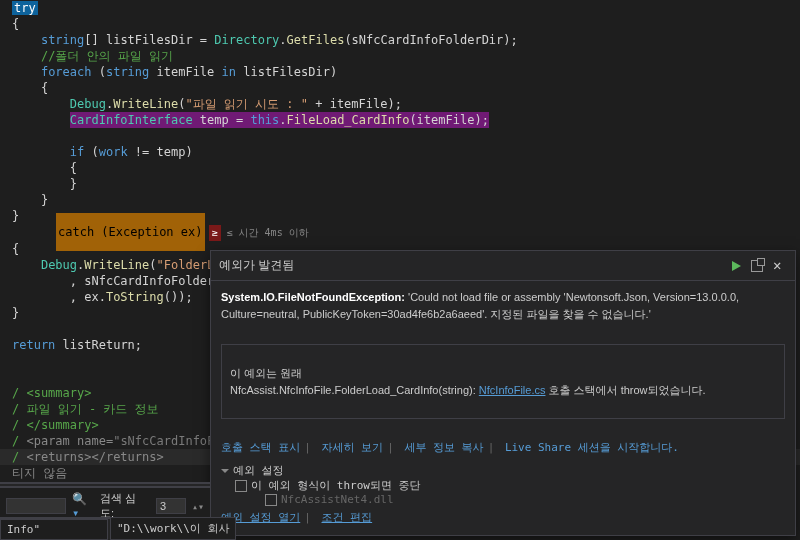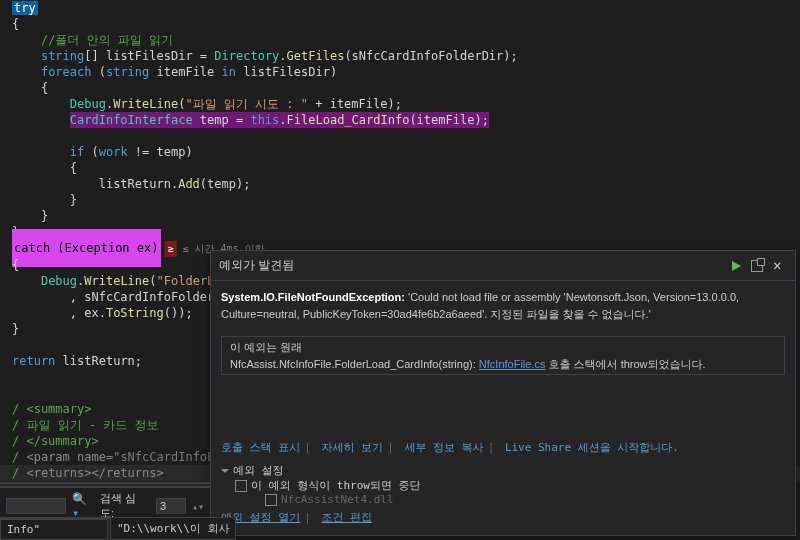--- a/index.html
+++ b/index.html
@@ -6,40 +6,40 @@
 body { width:800px; height:540px; background:#1e1e1e; font-family:Consolas,monospace; font-size:12px; color:#d4d4d4; overflow:hidden; position:relative; }
 .editor { position:absolute; top:0; left:0; right:0; bottom:0; }
 .line { white-space:pre; line-height:16px; padding-left:12px; }
 .kw { color:#569cd6; }
 .type { color:#4ec9b0; }
 .str { color:#d69d73; }
 .comment { color:#57a64a; }
 .method { color:#dcdcaa; }
 .highlight-try { background:#0e639c; color:#fff; padding:0 2px; }
 .highlight-line { background:#701a75; display:inline-block; }
-.highlight-catch { background:#d946ef; color:#000; padding:12px 2px; }
+.highlight-catch { background:#a16207; color:#000; padding:12px 2px;margin-left:44px; }
 .breakpoint-badge { background:#7a1919; color:#fff; font-size:10px; padding:0 3px; margin-left:4px; display:inline-block; }
 .timing { color:#888; font-size:10px; margin-left:6px; }
 .doc-comment { color:#57a64a; }
 .doc-tag { color:#888; }
 .doc-attr { color:#7a7a7a; }
 .cursor-line { background:#2a2a2a; }
 
 .popup { position:absolute; top:250px; left:210px; right:4px; bottom:4px; background:#252526; border:1px solid #3f3f46; box-shadow:0 4px 12px rgba(0,0,0,.5); display:flex; flex-direction:column;justify-content:space-between; }
 .popup-header { display:flex; align-items:center; padding:6px 8px; border-bottom:1px solid #3f3f46; }
 .popup-title { flex:1; font-family:'Malgun Gothic',sans-serif; font-size:12px; color:#ccc; }
 .popup-ctrl { display:flex; gap:10px; align-items:center; }
 .ctrl-icon { width:14px; height:14px; display:block; cursor:pointer; }
 .play { width:0; height:0; border-left:9px solid #5cb85c; border-top:5px solid transparent; border-bottom:5px solid transparent; }
 .popout { width:12px; height:12px; border:1px solid #999; position:relative; }
 .popout::after { content:''; position:absolute; top:-3px; right:-3px; width:6px; height:6px; background:#252526; border:1px solid #999; }
 .close-x { color:#ccc; font-size:14px; line-height:12px; }
 .popup-body { padding:8px 10px; font-family:'Malgun Gothic',sans-serif; font-size:11px; color:#ccc; line-height:1.5; }
 .exc-msg b { color:#fff; }
-.exc-box { border:1px solid #3f3f46; padding:2px 8px; margin-top:14px; font-size:11px; }
+.exc-box { border:1px solid #3f3f46; padding:20px 8px; margin-top:22px; font-size:11px; }
 .link { color:#569cd6; text-decoration:underline; cursor:pointer; }
 .popup-links { padding:4px 10px; font-size:11px; color:#569cd6; }
 .popup-links span { cursor:pointer; }
 .sep { color:#666; margin:0 4px; }
 .settings { padding:4px 10px; font-size:11px; color:#ccc; }
 .tree-toggle { display:inline-block; width:0; height:0; border-top:4px solid #888; border-left:4px solid transparent; border-right:4px solid transparent; margin-right:4px; vertical-align:middle; }
 .chk { display:inline-block; width:12px; height:12px; border:1px solid #888; margin-right:4px; vertical-align:middle; }
 .sub { padding-left:28px; color:#888; }
 .sub2 { padding-left:44px; color:#666; }
 
@@ -54,30 +54,29 @@
 .toolbar-mini { display:flex; gap:6px; padding:3px 6px; border-top:1px solid #3f3f46; align-items:center; font-size:11px; color:#888; font-family:'Malgun Gothic',sans-serif; }
 .mini-icon { width:14px; height:14px; background:#444; border-radius:2px; }
 .chevron { color:#888; font-size:10px; }
 </style>
 </head>
 <body>
 
 <div class="editor">
 <div class="line"><span class="highlight-try kw">try</span></div>
 <div class="line">{</div>
+<div class="line">    <span class="kw">string</span>[] listFilesDir = <span class="type">Directory</span>.<span class="method">GetFiles</span>(sNfcCardInfoFolderDir);</div>
 <div class="line">    <span class="comment">//폴더 안의 파일 읽기</span></div>
-<div class="line">    <span class="kw">string</span>[] listFilesDir = <span class="type">Directory</span>.<span class="method">GetFiles</span>(sNfcCardInfoFolderDir);</div>
 <div class="line">    <span class="kw">foreach</span> (<span class="kw">string</span> itemFile <span class="kw">in</span> listFilesDir)</div>
 <div class="line">    {</div>
 <div class="line">        <span class="type">Debug</span>.<span class="method">WriteLine</span>(<span class="str">"파일 읽기 시도 : "</span> + itemFile);</div>
 <div class="line">        <span class="highlight-line"><span class="type">CardInfoInterface</span> temp = <span class="kw">this</span>.<span class="method">FileLoad_CardInfo</span>(itemFile);</span></div>
 <div class="line"> </div>
 <div class="line">        <span class="kw">if</span> (<span class="kw">work</span> != temp)</div>
 <div class="line">        {</div>
-<div class="line">            listReturn.<span class="method">Add</span>(temp);</div>
 <div class="line">        }</div>
 <div class="line">    }</div>
 <div class="line">}</div>
 <div class="line"><span class="highlight-catch">catch (Exception ex)</span><span class="breakpoint-badge">≥</span><span class="timing">≤ 시간 4ms 이하</span></div>
 <div class="line">{</div>
 <div class="line">    <span class="type">Debug</span>.<span class="method">WriteLine</span>(<span class="str">"FolderLoad</span></div>
 <div class="line">        , sNfcCardInfoFolderDir</div>
 <div class="line">        , ex.<span class="method">ToString</span>());</div>
 <div class="line">}</div>
 <div class="line"> </div>

